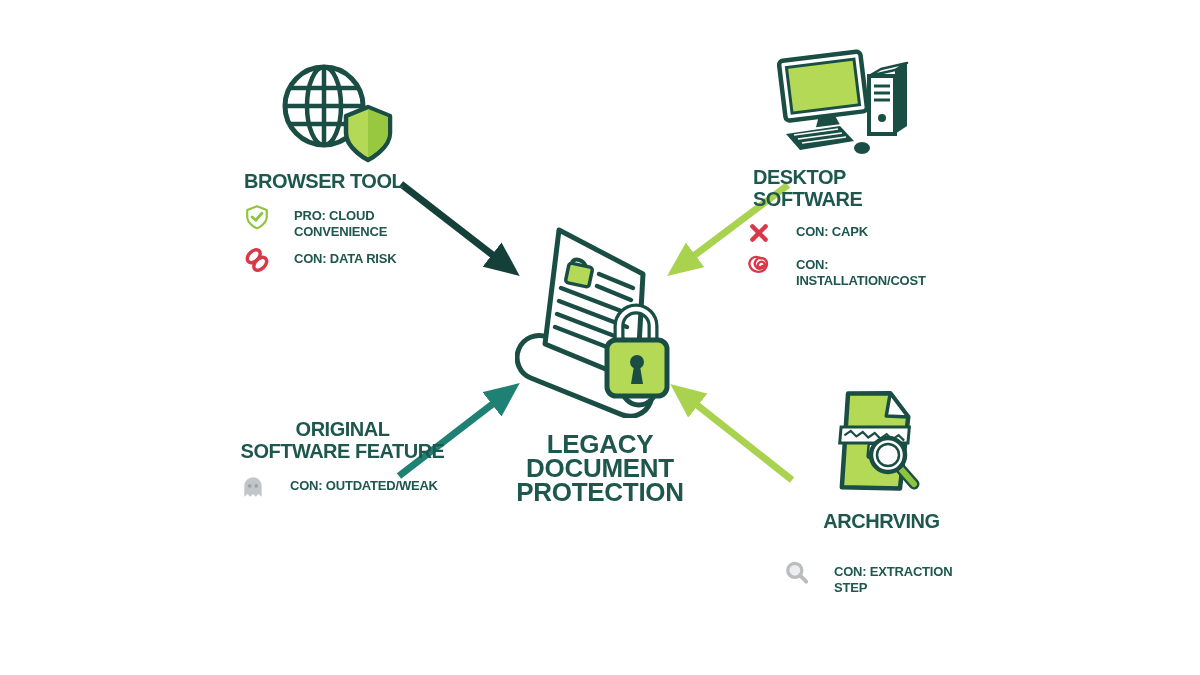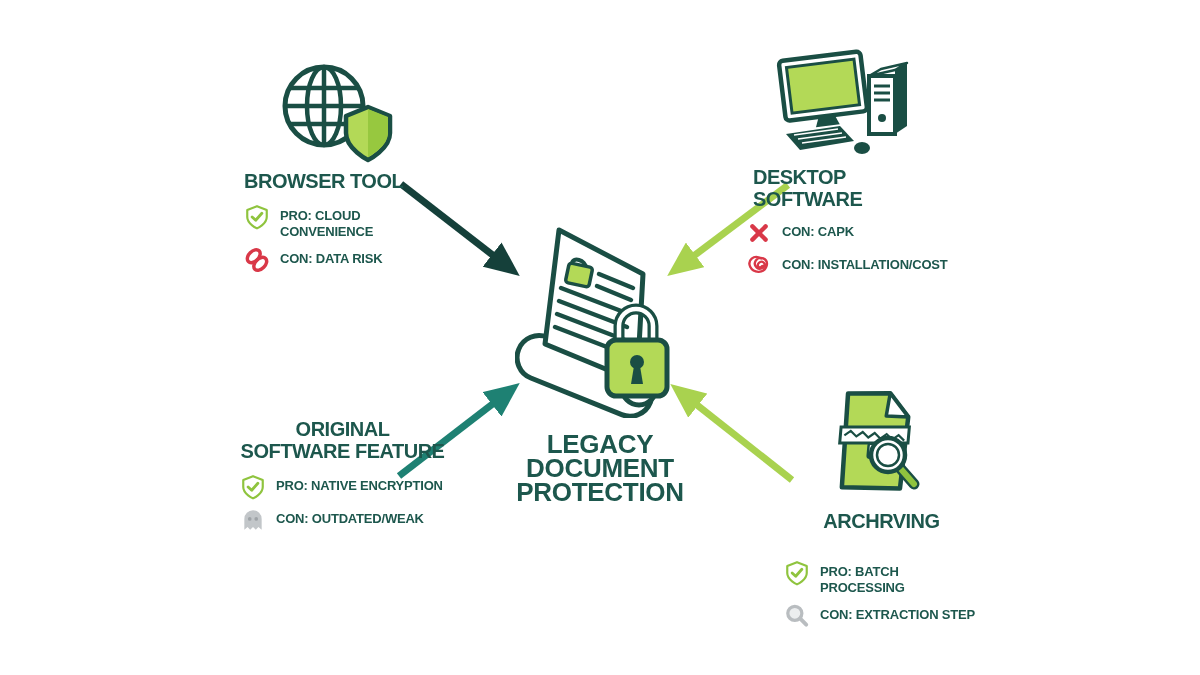--- a/index.html
+++ b/index.html
@@ -5,21 +5,21 @@
   html,body{margin:0;padding:0;background:#fff;}
   #canvas{
     position:relative;width:1188px;height:675px;background:#ffffff;
     font-family:"Liberation Sans","DejaVu Sans",sans-serif;overflow:hidden;
   }
   .node{position:absolute;z-index:2;}
   .node-title{
     font-weight:700;font-size:20px;letter-spacing:-0.5px;color:#1d574d;line-height:22px;
   }
   .rows{margin-top:12px;}
-  .row{display:flex;align-items:flex-start;gap:10px;margin-bottom:7px;}
+  .row{display:flex;align-items:flex-start;gap:24px;margin-bottom:7px;}
   .row .ric{flex:0 0 26px;width:26px;height:26px;display:flex;align-items:center;justify-content:center;}
   .row .rlab{
     font-weight:700;font-size:13px;letter-spacing:-0.2px;color:#1d574d;line-height:16px;padding-top:4px;
   }
   .center-title{
     font-weight:700;font-size:26px;letter-spacing:-0.3px;color:#1d574d;line-height:24px;text-align:center;
   }
   #arrow-layer{position:absolute;left:0;top:0;z-index:1;pointer-events:none;}
   svg{display:block;}
 </style>
@@ -171,29 +171,20 @@
       <div>PROTECTION</div>
     </div>
   </div>
 
   <div class="node" style="left:240px;top:402px;width:205px;">
     <div class="node-title" style="margin-top:16px;text-align:center;">ORIGINAL SOFTWARE FEATURE</div>
     <div class="rows" style="margin-top:12px;">
       <div class="row">
         <span class="ric">
           <svg width="26" height="26" viewBox="0 0 24 24">
-            <path d="M12,2 L21,5.5 V12 C21,18.5 12,22.5 12,22.5 C12,22.5 3,18.5 3,12 V5.5 Z" fill="#fff" stroke="#8fc43e" stroke-width="2" stroke-linejoin="round"></path>
-            <polyline points="7.5,12 10.8,15 16.5,8.5" fill="none" stroke="#8fc43e" stroke-width="2.6" stroke-linecap="round" stroke-linejoin="round"></polyline>
-          </svg>
-        </span>
-        <span class="rlab">PRO: NATIVE ENCRYPTION</span>
-      </div>
-      <div class="row">
-        <span class="ric">
-          <svg width="26" height="26" viewBox="0 0 24 24">
             <path d="M4,21 V11 A8,8 0 0 1 20,11 V21 L17,18.5 L14.6,21 L12,18.5 L9.4,21 L7,18.5 Z" fill="#c2c6c9"></path>
             <circle cx="9" cy="11" r="1.7" fill="#9ea3a7"></circle>
             <circle cx="15" cy="11" r="1.7" fill="#9ea3a7"></circle>
           </svg>
         </span>
         <span class="rlab">CON: OUTDATED/WEAK</span>
       </div>
     </div>
   </div>
 
@@ -212,29 +203,20 @@
         <line x1="72" y1="80" x2="86" y2="96" stroke="#8fc43e" stroke-width="6" stroke-linecap="round"></line>
         <circle cx="60" cy="67" r="17" fill="#ffffff" stroke="#1a4e44" stroke-width="4.5"></circle>
         <circle cx="60" cy="67" r="11" fill="none" stroke="#1a4e44" stroke-width="2.5"></circle>
       </svg>
     </div>
     <div class="node-title" style="margin-top:16px;text-align:center;">ARCHRVING</div>
     <div class="rows" style="margin-top:28px;">
       <div class="row">
         <span class="ric">
           <svg width="26" height="26" viewBox="0 0 24 24">
-            <path d="M12,2 L21,5.5 V12 C21,18.5 12,22.5 12,22.5 C12,22.5 3,18.5 3,12 V5.5 Z" fill="#fff" stroke="#8fc43e" stroke-width="2" stroke-linejoin="round"></path>
-            <polyline points="7.5,12 10.8,15 16.5,8.5" fill="none" stroke="#8fc43e" stroke-width="2.6" stroke-linecap="round" stroke-linejoin="round"></polyline>
-          </svg>
-        </span>
-        <span class="rlab">PRO: BATCH PROCESSING</span>
-      </div>
-      <div class="row">
-        <span class="ric">
-          <svg width="26" height="26" viewBox="0 0 24 24">
             <circle cx="10" cy="9.5" r="6.5" fill="#eceeef" stroke="#b9bdc0" stroke-width="3"></circle>
             <line x1="15" y1="14.5" x2="20.5" y2="20" stroke="#b9bdc0" stroke-width="3.6" stroke-linecap="round"></line>
           </svg>
         </span>
         <span class="rlab">CON: EXTRACTION STEP</span>
       </div>
     </div>
   </div>
 
 </div>

